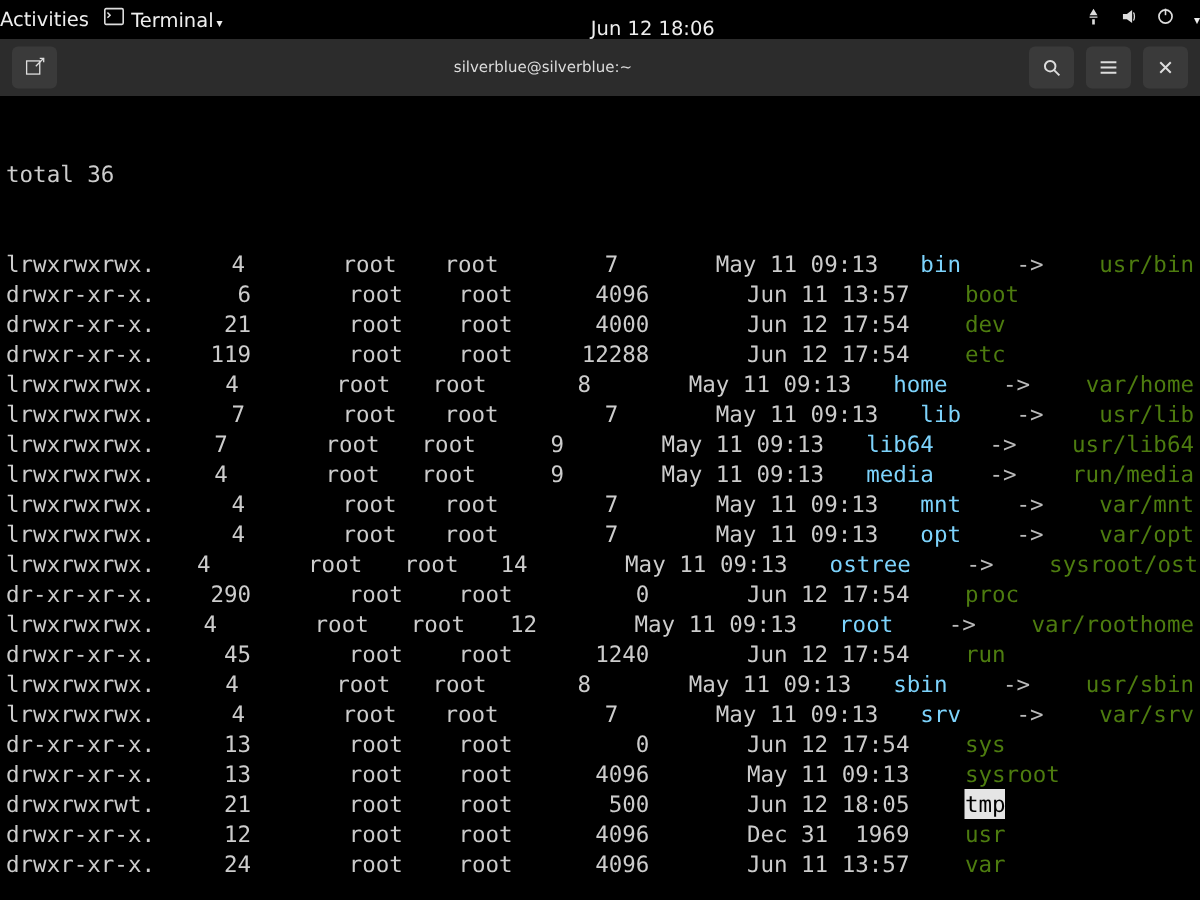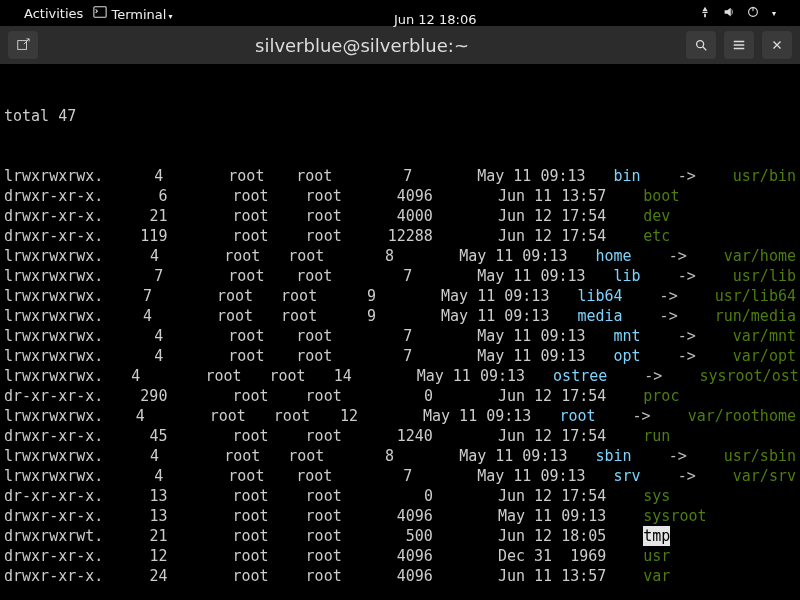--- a/index.html
+++ b/index.html
@@ -9,42 +9,42 @@
   font-family: "DejaVu Sans", sans-serif;
   overflow: hidden;
   font-size: 13px;
   color: #eee;
 }
 .topbar {
   height: 26px;
   background: #000;
   display: flex;
   align-items: center;
-  padding: 0 24px;
+  padding: 0 0;
   font-size: 13px;
 }
 .topbar .left, .topbar .right { display: flex; align-items: center; gap: 10px; }
 .topbar .center { flex: 1; text-align: center; margin-top: 12px; }
 .dropdown-arrow { font-size: 8px; margin-left: 2px; }
 .titlebar {
   height: 38px;
   background: #2c2c2c;
   display: flex;
   align-items: center;
   padding: 0 8px;
   gap: 8px;
 }
 .tb-btn {
   width: 30px; height: 28px;
   background: #3a3a3a;
   border-radius: 4px;
   display: flex; align-items: center; justify-content: center;
   color: #ddd;
 }
-.tb-title { flex: 1; text-align: center; color: #ddd; font-size: 18px; }
+.tb-title { flex: 1; text-align: center; color: #ddd; font-size: 10px; }
 .terminal {
   background: #000;
   font-family: "DejaVu Sans Mono", monospace;
   font-size: 15px;
   line-height: 20px;
   padding: 2px 4px;
   white-space: pre;
   color: #ccc;
 }
 .row { display: flex; gap: 28px; }
@@ -113,16 +113,16 @@
       </svg>
   </div>
   <div class="tb-btn">
     <svg viewBox="0 0 16 16">
         <path d="M4 4l8 8M12 4l-8 8" stroke="#ddd" stroke-width="1.5"></path>
       </svg>
   </div>
 </div>
 
 <div class="terminal">
-  <div>total 47</div>
+  <div>total 36</div>
   <div id="rows"><div class="row"><span class="perms">lrwxrwxrwx.</span><span class="links">4</span><span class="sp"> </span><span class="owner">root</span><span class="group">root</span><span class="size">7</span><span class="sp"> </span><span class="date">May 11 09:13</span><span class="sym">bin</span><span class="arrow"> -&gt; </span><span class="dir">usr/bin</span></div><div class="row"><span class="perms">drwxr-xr-x.</span><span class="links">6</span><span class="sp"> </span><span class="owner">root</span><span class="group">root</span><span class="size">4096</span><span class="sp"> </span><span class="date">Jun 11 13:57</span><span class="dir">boot</span></div><div class="row"><span class="perms">drwxr-xr-x.</span><span class="links">21</span><span class="sp"> </span><span class="owner">root</span><span class="group">root</span><span class="size">4000</span><span class="sp"> </span><span class="date">Jun 12 17:54</span><span class="dir">dev</span></div><div class="row"><span class="perms">drwxr-xr-x.</span><span class="links">119</span><span class="sp"> </span><span class="owner">root</span><span class="group">root</span><span class="size">12288</span><span class="sp"> </span><span class="date">Jun 12 17:54</span><span class="dir">etc</span></div><div class="row"><span class="perms">lrwxrwxrwx.</span><span class="links">4</span><span class="sp"> </span><span class="owner">root</span><span class="group">root</span><span class="size">8</span><span class="sp"> </span><span class="date">May 11 09:13</span><span class="sym">home</span><span class="arrow"> -&gt; </span><span class="dir">var/home</span></div><div class="row"><span class="perms">lrwxrwxrwx.</span><span class="links">7</span><span class="sp"> </span><span class="owner">root</span><span class="group">root</span><span class="size">7</span><span class="sp"> </span><span class="date">May 11 09:13</span><span class="sym">lib</span><span class="arrow"> -&gt; </span><span class="dir">usr/lib</span></div><div class="row"><span class="perms">lrwxrwxrwx.</span><span class="links">7</span><span class="sp"> </span><span class="owner">root</span><span class="group">root</span><span class="size">9</span><span class="sp"> </span><span class="date">May 11 09:13</span><span class="sym">lib64</span><span class="arrow"> -&gt; </span><span class="dir">usr/lib64</span></div><div class="row"><span class="perms">lrwxrwxrwx.</span><span class="links">4</span><span class="sp"> </span><span class="owner">root</span><span class="group">root</span><span class="size">9</span><span class="sp"> </span><span class="date">May 11 09:13</span><span class="sym">media</span><span class="arrow"> -&gt; </span><span class="dir">run/media</span></div><div class="row"><span class="perms">lrwxrwxrwx.</span><span class="links">4</span><span class="sp"> </span><span class="owner">root</span><span class="group">root</span><span class="size">7</span><span class="sp"> </span><span class="date">May 11 09:13</span><span class="sym">mnt</span><span class="arrow"> -&gt; </span><span class="dir">var/mnt</span></div><div class="row"><span class="perms">lrwxrwxrwx.</span><span class="links">4</span><span class="sp"> </span><span class="owner">root</span><span class="group">root</span><span class="size">7</span><span class="sp"> </span><span class="date">May 11 09:13</span><span class="sym">opt</span><span class="arrow"> -&gt; </span><span class="dir">var/opt</span></div><div class="row"><span class="perms">lrwxrwxrwx.</span><span class="links">4</span><span class="sp"> </span><span class="owner">root</span><span class="group">root</span><span class="size">14</span><span class="sp"> </span><span class="date">May 11 09:13</span><span class="sym">ostree</span><span class="arrow"> -&gt; </span><span class="dir">sysroot/ostree</span></div><div class="row"><span class="perms">dr-xr-xr-x.</span><span class="links">290</span><span class="sp"> </span><span class="owner">root</span><span class="group">root</span><span class="size">0</span><span class="sp"> </span><span class="date">Jun 12 17:54</span><span class="dir">proc</span></div><div class="row"><span class="perms">lrwxrwxrwx.</span><span class="links">4</span><span class="sp"> </span><span class="owner">root</span><span class="group">root</span><span class="size">12</span><span class="sp"> </span><span class="date">May 11 09:13</span><span class="sym">root</span><span class="arrow"> -&gt; </span><span class="dir">var/roothome</span></div><div class="row"><span class="perms">drwxr-xr-x.</span><span class="links">45</span><span class="sp"> </span><span class="owner">root</span><span class="group">root</span><span class="size">1240</span><span class="sp"> </span><span class="date">Jun 12 17:54</span><span class="dir">run</span></div><div class="row"><span class="perms">lrwxrwxrwx.</span><span class="links">4</span><span class="sp"> </span><span class="owner">root</span><span class="group">root</span><span class="size">8</span><span class="sp"> </span><span class="date">May 11 09:13</span><span class="sym">sbin</span><span class="arrow"> -&gt; </span><span class="dir">usr/sbin</span></div><div class="row"><span class="perms">lrwxrwxrwx.</span><span class="links">4</span><span class="sp"> </span><span class="owner">root</span><span class="group">root</span><span class="size">7</span><span class="sp"> </span><span class="date">May 11 09:13</span><span class="sym">srv</span><span class="arrow"> -&gt; </span><span class="dir">var/srv</span></div><div class="row"><span class="perms">dr-xr-xr-x.</span><span class="links">13</span><span class="sp"> </span><span class="owner">root</span><span class="group">root</span><span class="size">0</span><span class="sp"> </span><span class="date">Jun 12 17:54</span><span class="dir">sys</span></div><div class="row"><span class="perms">drwxr-xr-x.</span><span class="links">13</span><span class="sp"> </span><span class="owner">root</span><span class="group">root</span><span class="size">4096</span><span class="sp"> </span><span class="date">May 11 09:13</span><span class="dir">sysroot</span></div><div class="row"><span class="perms">drwxrwxrwt.</span><span class="links">21</span><span class="sp"> </span><span class="owner">root</span><span class="group">root</span><span class="size">500</span><span class="sp"> </span><span class="date">Jun 12 18:05</span><span class="sticky">tmp</span></div><div class="row"><span class="perms">drwxr-xr-x.</span><span class="links">12</span><span class="sp"> </span><span class="owner">root</span><span class="group">root</span><span class="size">4096</span><span class="sp"> </span><span class="date">Dec 31  1969</span><span class="dir">usr</span></div><div class="row"><span class="perms">drwxr-xr-x.</span><span class="links">24</span><span class="sp"> </span><span class="owner">root</span><span class="group">root</span><span class="size">4096</span><span class="sp"> </span><span class="date">Jun 11 13:57</span><span class="dir">var</span></div></div>
   
 </div>
 
 </body></html>

